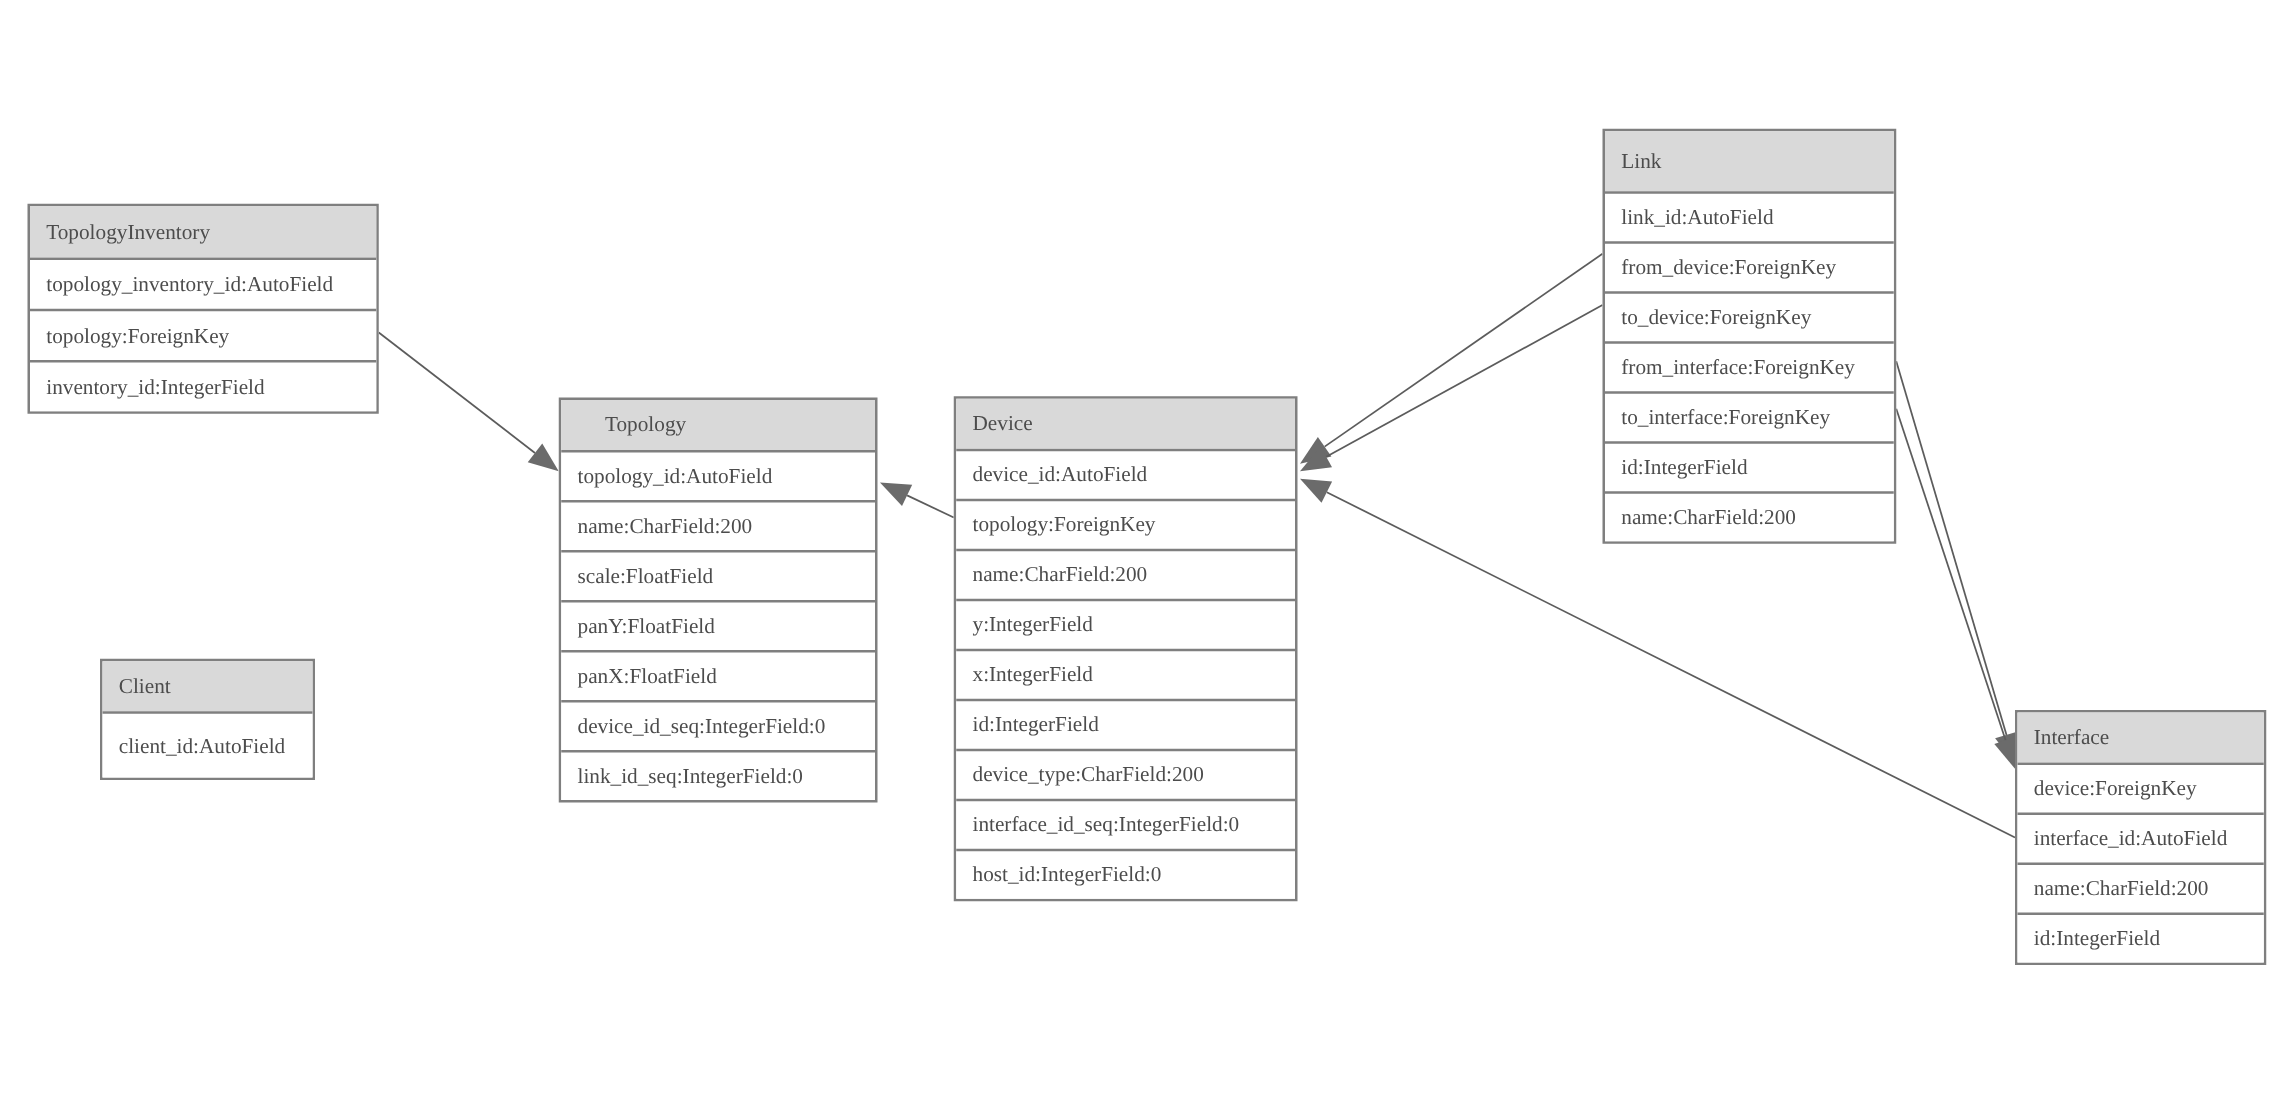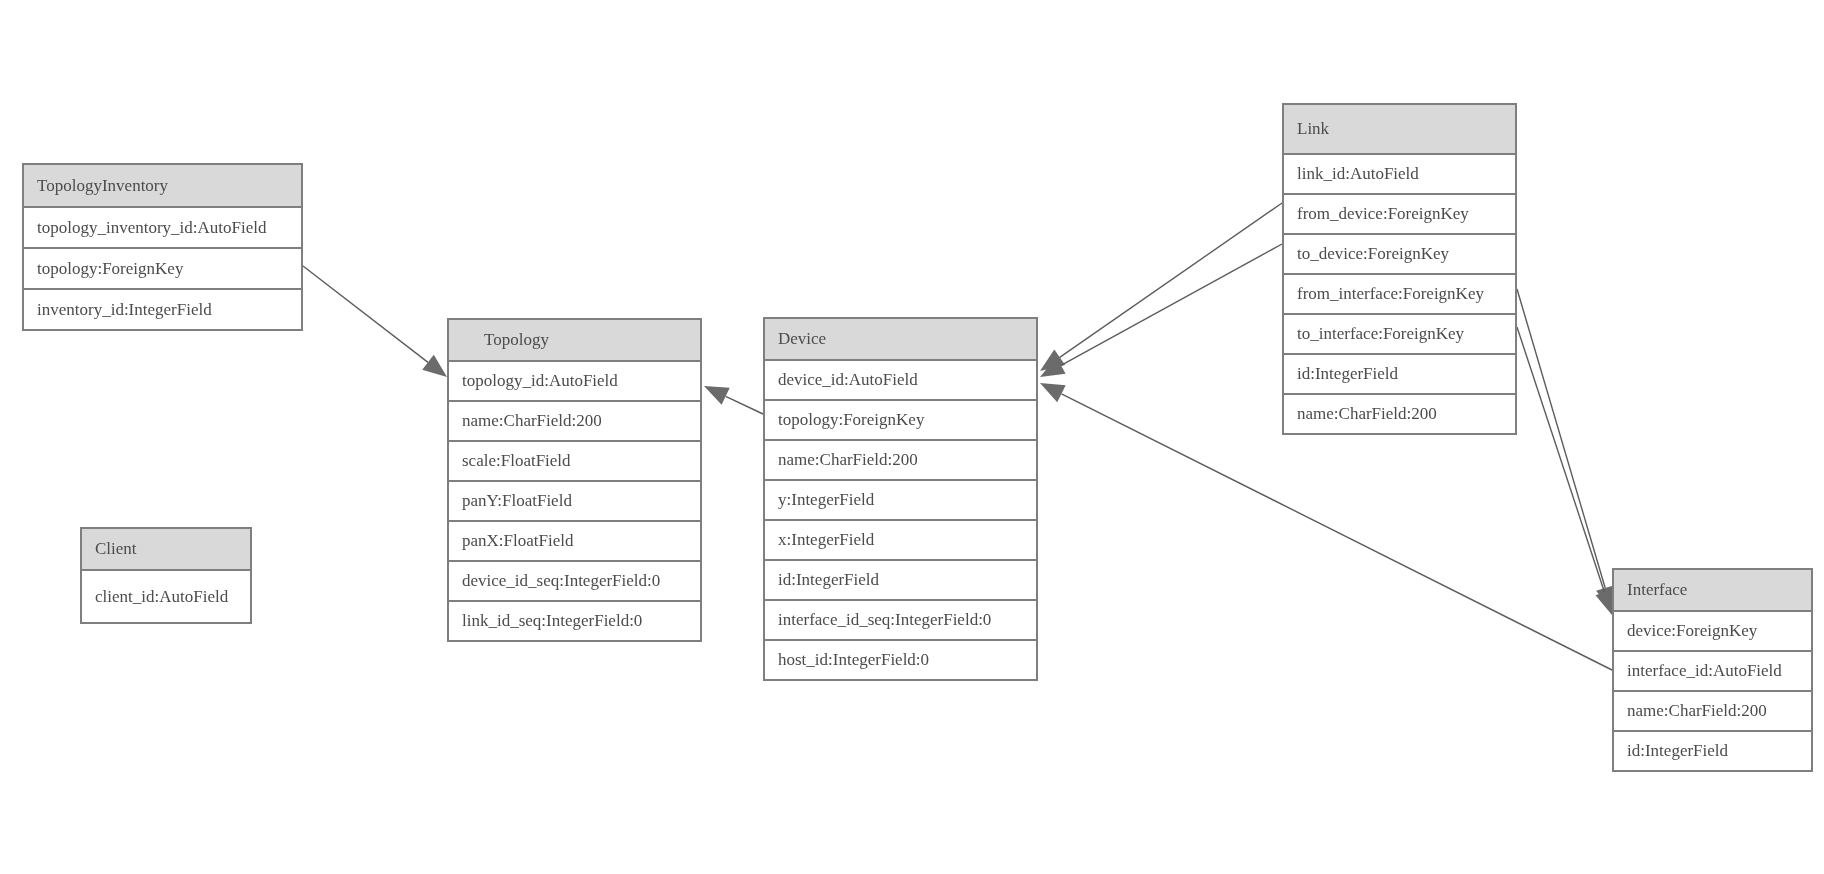--- a/index.html
+++ b/index.html
@@ -93,20 +93,21 @@
         <div class="entity-row" style="height: 53px;">client_id:AutoField</div>
       </div>
       <div class="entity" style="left: 763px; top: 317px; width: 275px;">
         <div class="entity-header" style="height: 40px;">Device</div>
         <div class="entity-row" style="height: 40px;">device_id:AutoField</div>
         <div class="entity-row" style="height: 40px;">topology:ForeignKey</div>
         <div class="entity-row" style="height: 40px;">name:CharField:200</div>
         <div class="entity-row" style="height: 40px;">y:IntegerField</div>
         <div class="entity-row" style="height: 40px;">x:IntegerField</div>
         <div class="entity-row" style="height: 40px;">id:IntegerField</div>
+        <div class="entity-row" style="height: 40px;">device_type:CharField:200</div>
         <div class="entity-row" style="height: 40px;">interface_id_seq:IntegerField:0</div>
         <div class="entity-row" style="height: 40px;">host_id:IntegerField:0</div>
       </div>
       <div class="entity" style="left: 1282px; top: 103px; width: 235px;">
         <div class="entity-header" style="height: 48px;">Link</div>
         <div class="entity-row" style="height: 40px;">link_id:AutoField</div>
         <div class="entity-row" style="height: 40px;">from_device:ForeignKey</div>
         <div class="entity-row" style="height: 40px;">to_device:ForeignKey</div>
         <div class="entity-row" style="height: 40px;">from_interface:ForeignKey</div>
         <div class="entity-row" style="height: 40px;">to_interface:ForeignKey</div>

